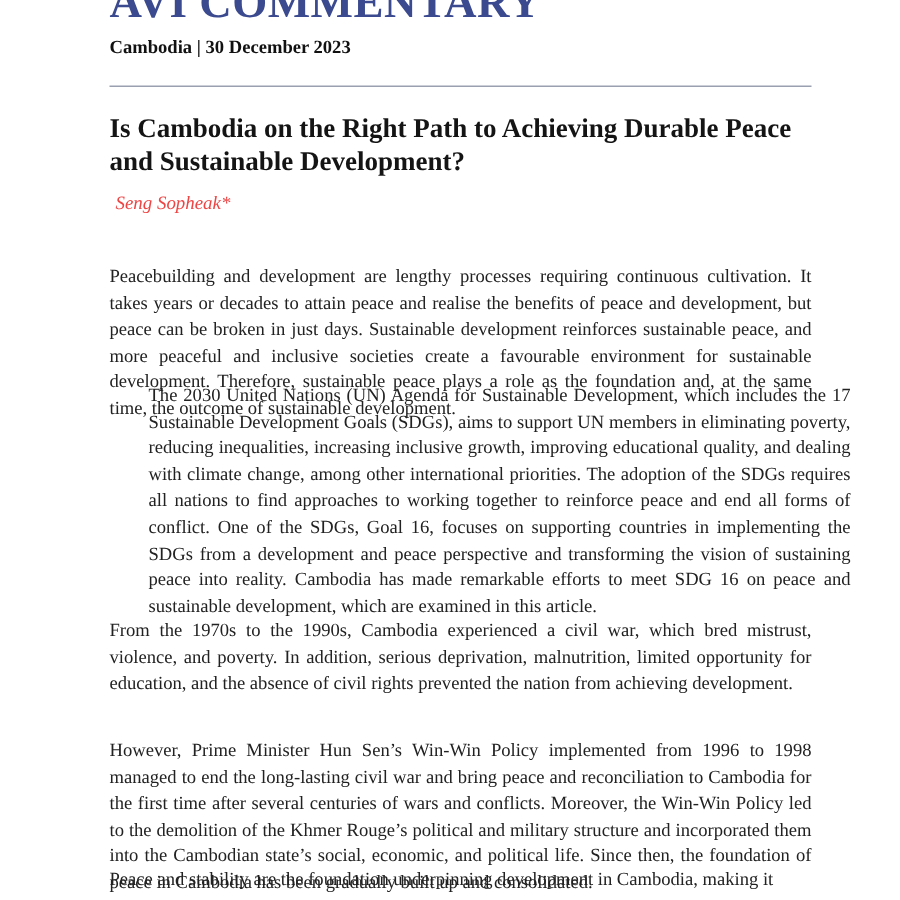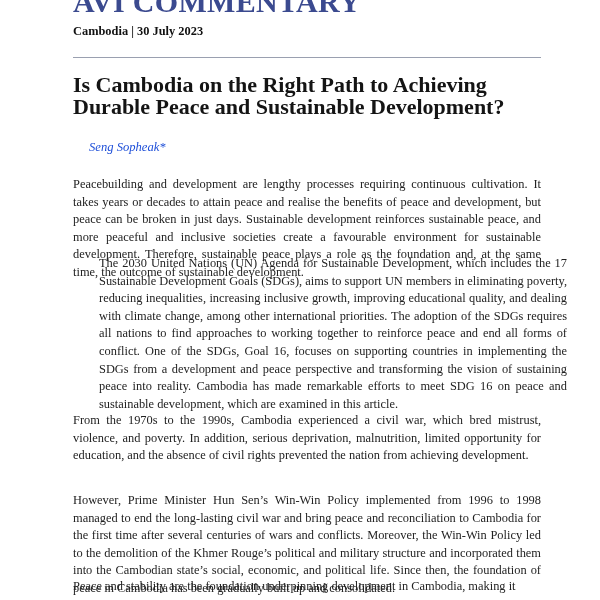--- a/index.html
+++ b/index.html
@@ -52,34 +52,34 @@
     width: 468px;
     height: 0;
     border-top: 1.5px solid #9aa0b0;
   }
   .article-title {
     position: absolute;
     left: 0;
     top: 74px;
     margin: 0;
     font-weight: bold;
-    font-size: 22px;
+    font-size: 18px;
     line-height: 22px;
     color: #141414;
     width: 470px;
   }
   .author {
     position: absolute;
     left: 0;
     top: 124px;
-    margin: 16px;
+    margin: 4px;
     font-style: italic;
     font-size: 12.6px;
     line-height: 15px;
-    color: #1d4ed8;
+    color: #ef4444;
   }
   .body-text {
     position: absolute;
     left: 0;
     width: 468px;
     margin: 0;
     font-size: 12.4px;
     line-height: 17.6px;
     text-align: justify;
     color: #222;
@@ -88,21 +88,21 @@
   #p2 { top: 255px; margin-left: 26px; }
   #p3 { top: 412px; }
   #p4 { top: 492px; }
   #p5 { top: 578px; }
 </style>
 </head>
 <body>
 
 <div class="page">
   <h1 class="series-title">AVI COMMENTARY</h1>
-  <p class="dateline">Cambodia | 30 July 2023</p>
+  <p class="dateline">Cambodia | 30 December 2023</p>
   <div class="rule"></div>
   <h2 class="article-title">Is Cambodia on the Right Path to Achieving Durable Peace and Sustainable Development?</h2>
   <p class="author">Seng Sopheak*</p>
   <p class="body-text" id="p1">Peacebuilding and development are lengthy processes requiring continuous cultivation. It takes years or decades to attain peace and realise the benefits of peace and development, but peace can be broken in just days. Sustainable development reinforces sustainable peace, and more peaceful and inclusive societies create a favourable environment for sustainable development. Therefore, sustainable peace plays a role as the foundation and, at the same time, the outcome of sustainable development.</p>
   <p class="body-text" id="p2">The 2030 United Nations (UN) Agenda for Sustainable Development, which includes the 17 Sustainable Development Goals (SDGs), aims to support UN members in eliminating poverty, reducing inequalities, increasing inclusive growth, improving educational quality, and dealing with climate change, among other international priorities. The adoption of the SDGs requires all nations to find approaches to working together to reinforce peace and end all forms of conflict. One of the SDGs, Goal 16, focuses on supporting countries in implementing the SDGs from a development and peace perspective and transforming the vision of sustaining peace into reality. Cambodia has made remarkable efforts to meet SDG 16 on peace and sustainable development, which are examined in this article.</p>
   <p class="body-text" id="p3">From the 1970s to the 1990s, Cambodia experienced a civil war, which bred mistrust, violence, and poverty. In addition, serious deprivation, malnutrition, limited opportunity for education, and the absence of civil rights prevented the nation from achieving development.</p>
   <p class="body-text" id="p4">However, Prime Minister Hun Sen’s Win-Win Policy implemented from 1996 to 1998 managed to end the long-lasting civil war and bring peace and reconciliation to Cambodia for the first time after several centuries of wars and conflicts. Moreover, the Win-Win Policy led to the demolition of the Khmer Rouge’s political and military structure and incorporated them into the Cambodian state’s social, economic, and political life. Since then, the foundation of peace in Cambodia has been gradually built up and consolidated.</p>
   <p class="body-text" id="p5">Peace and stability are the foundation underpinning development in Cambodia, making it</p>
 </div>
 

